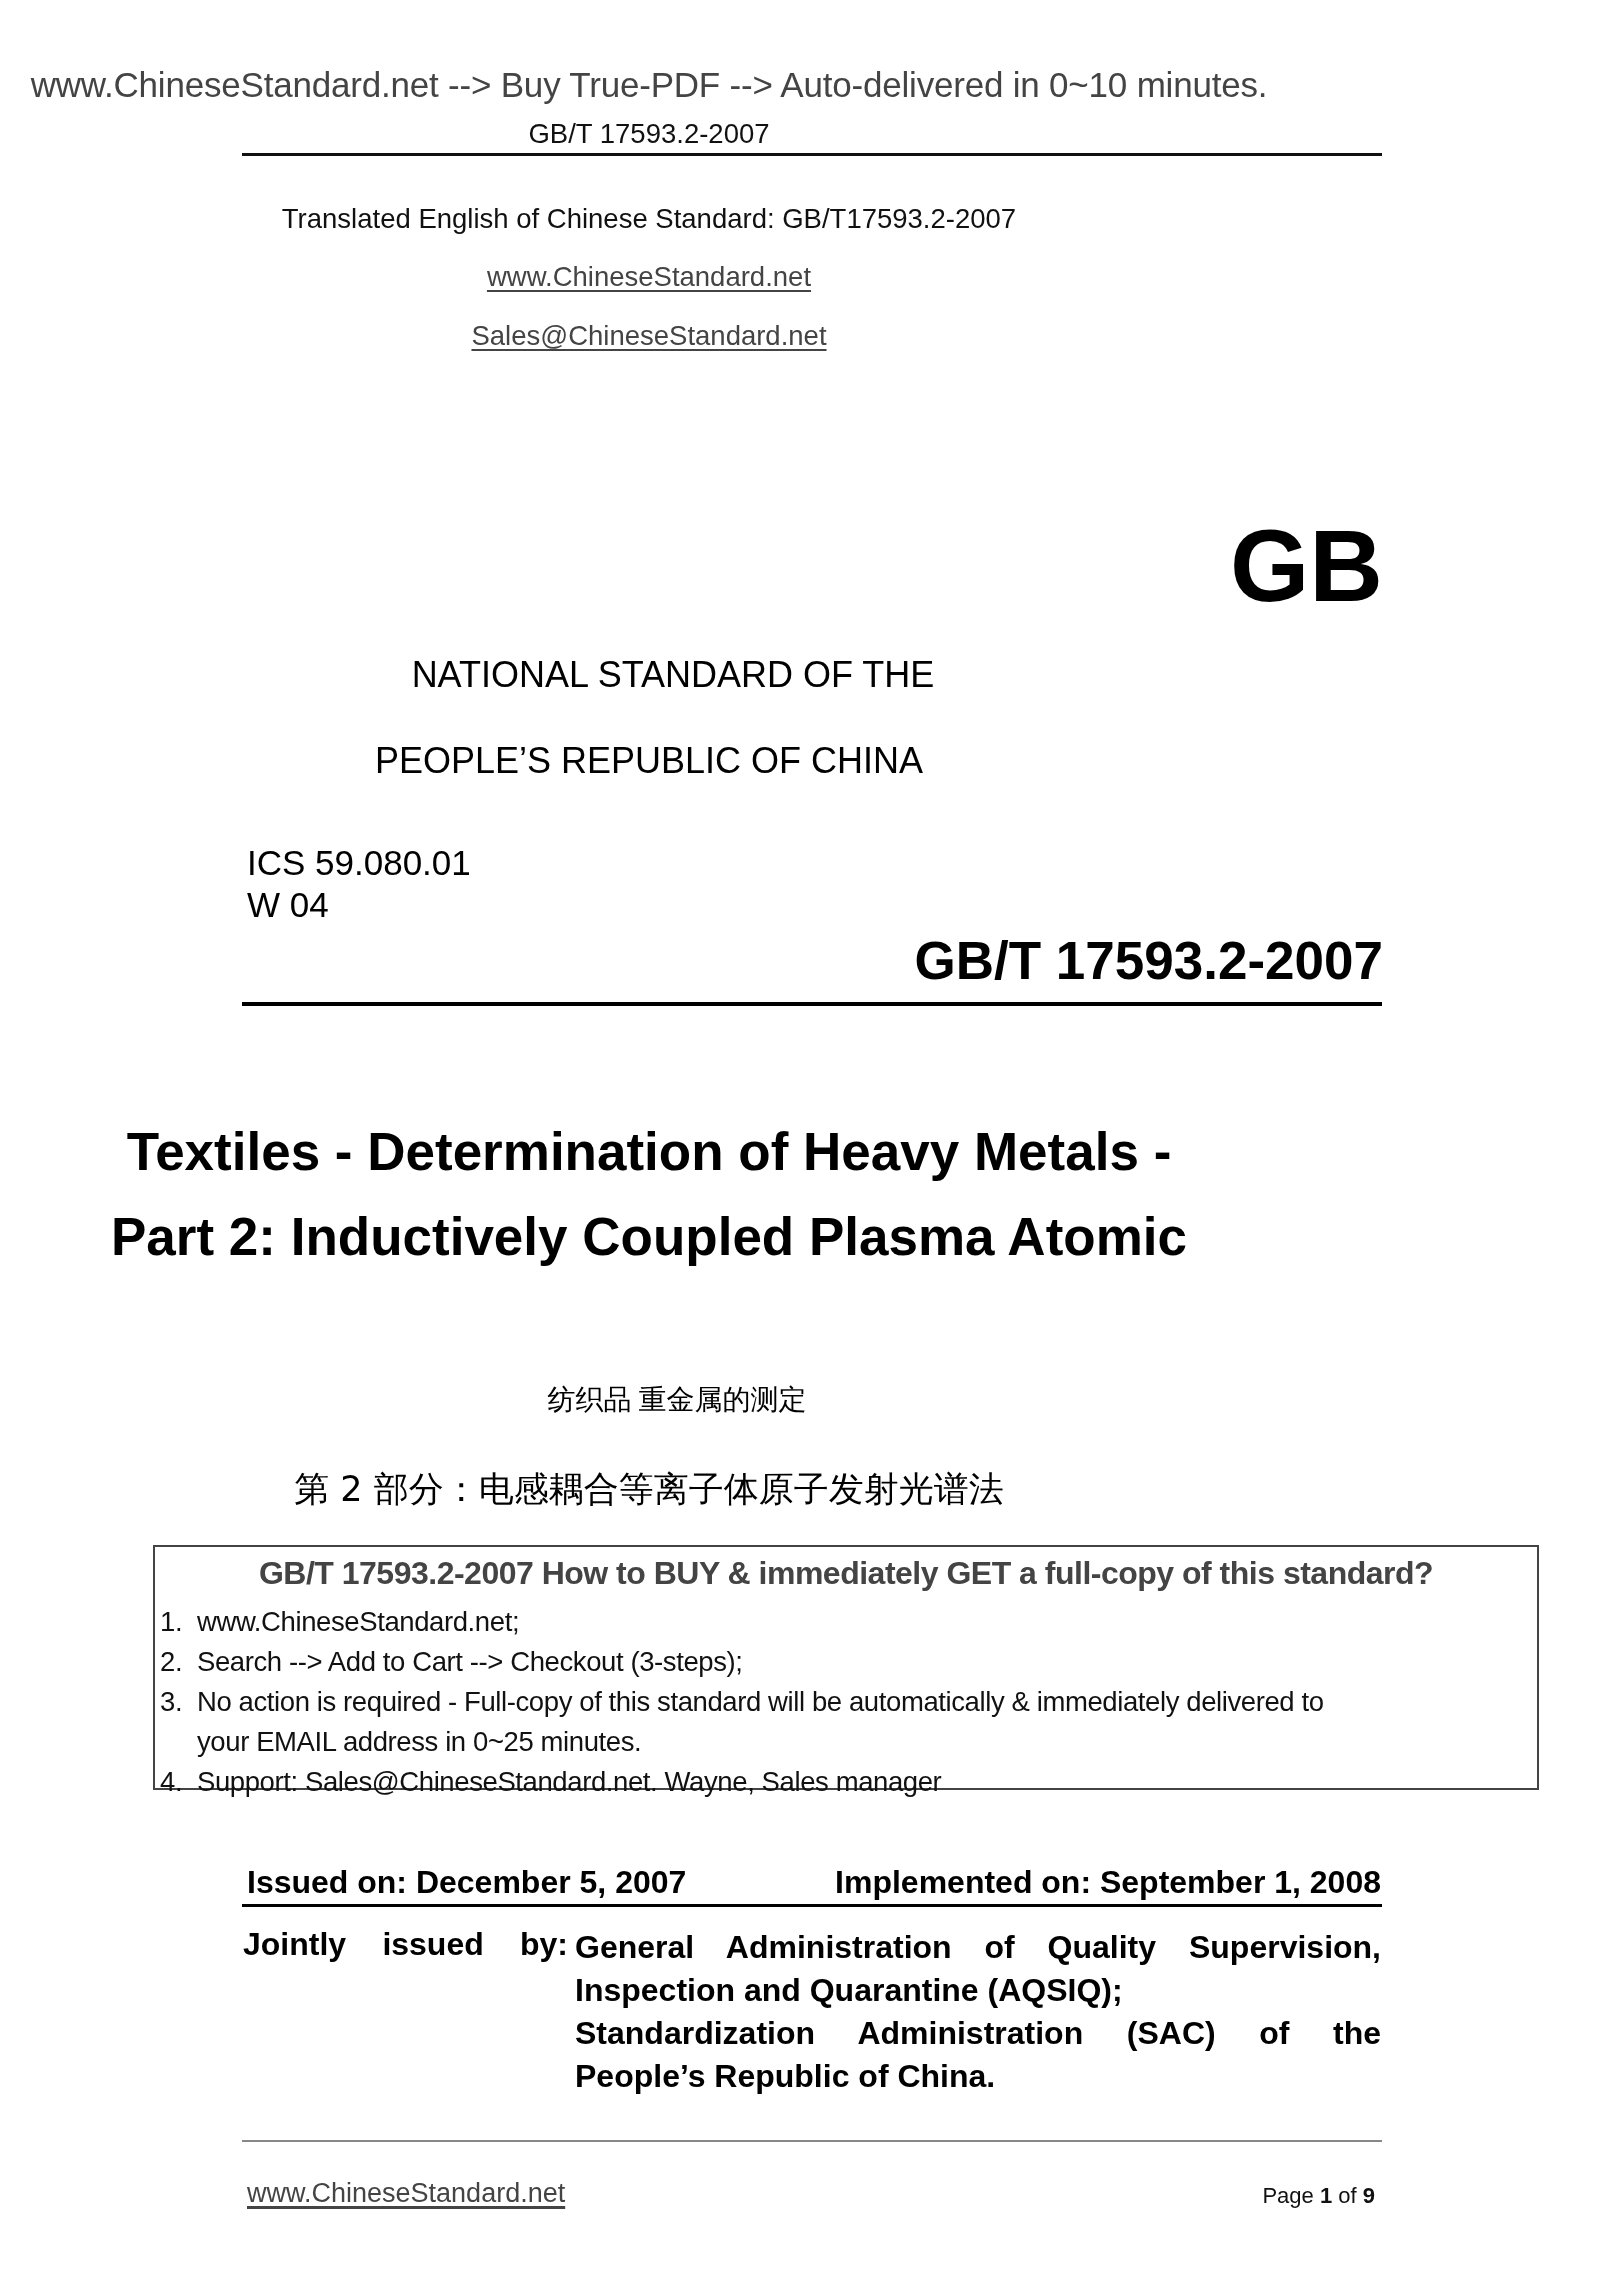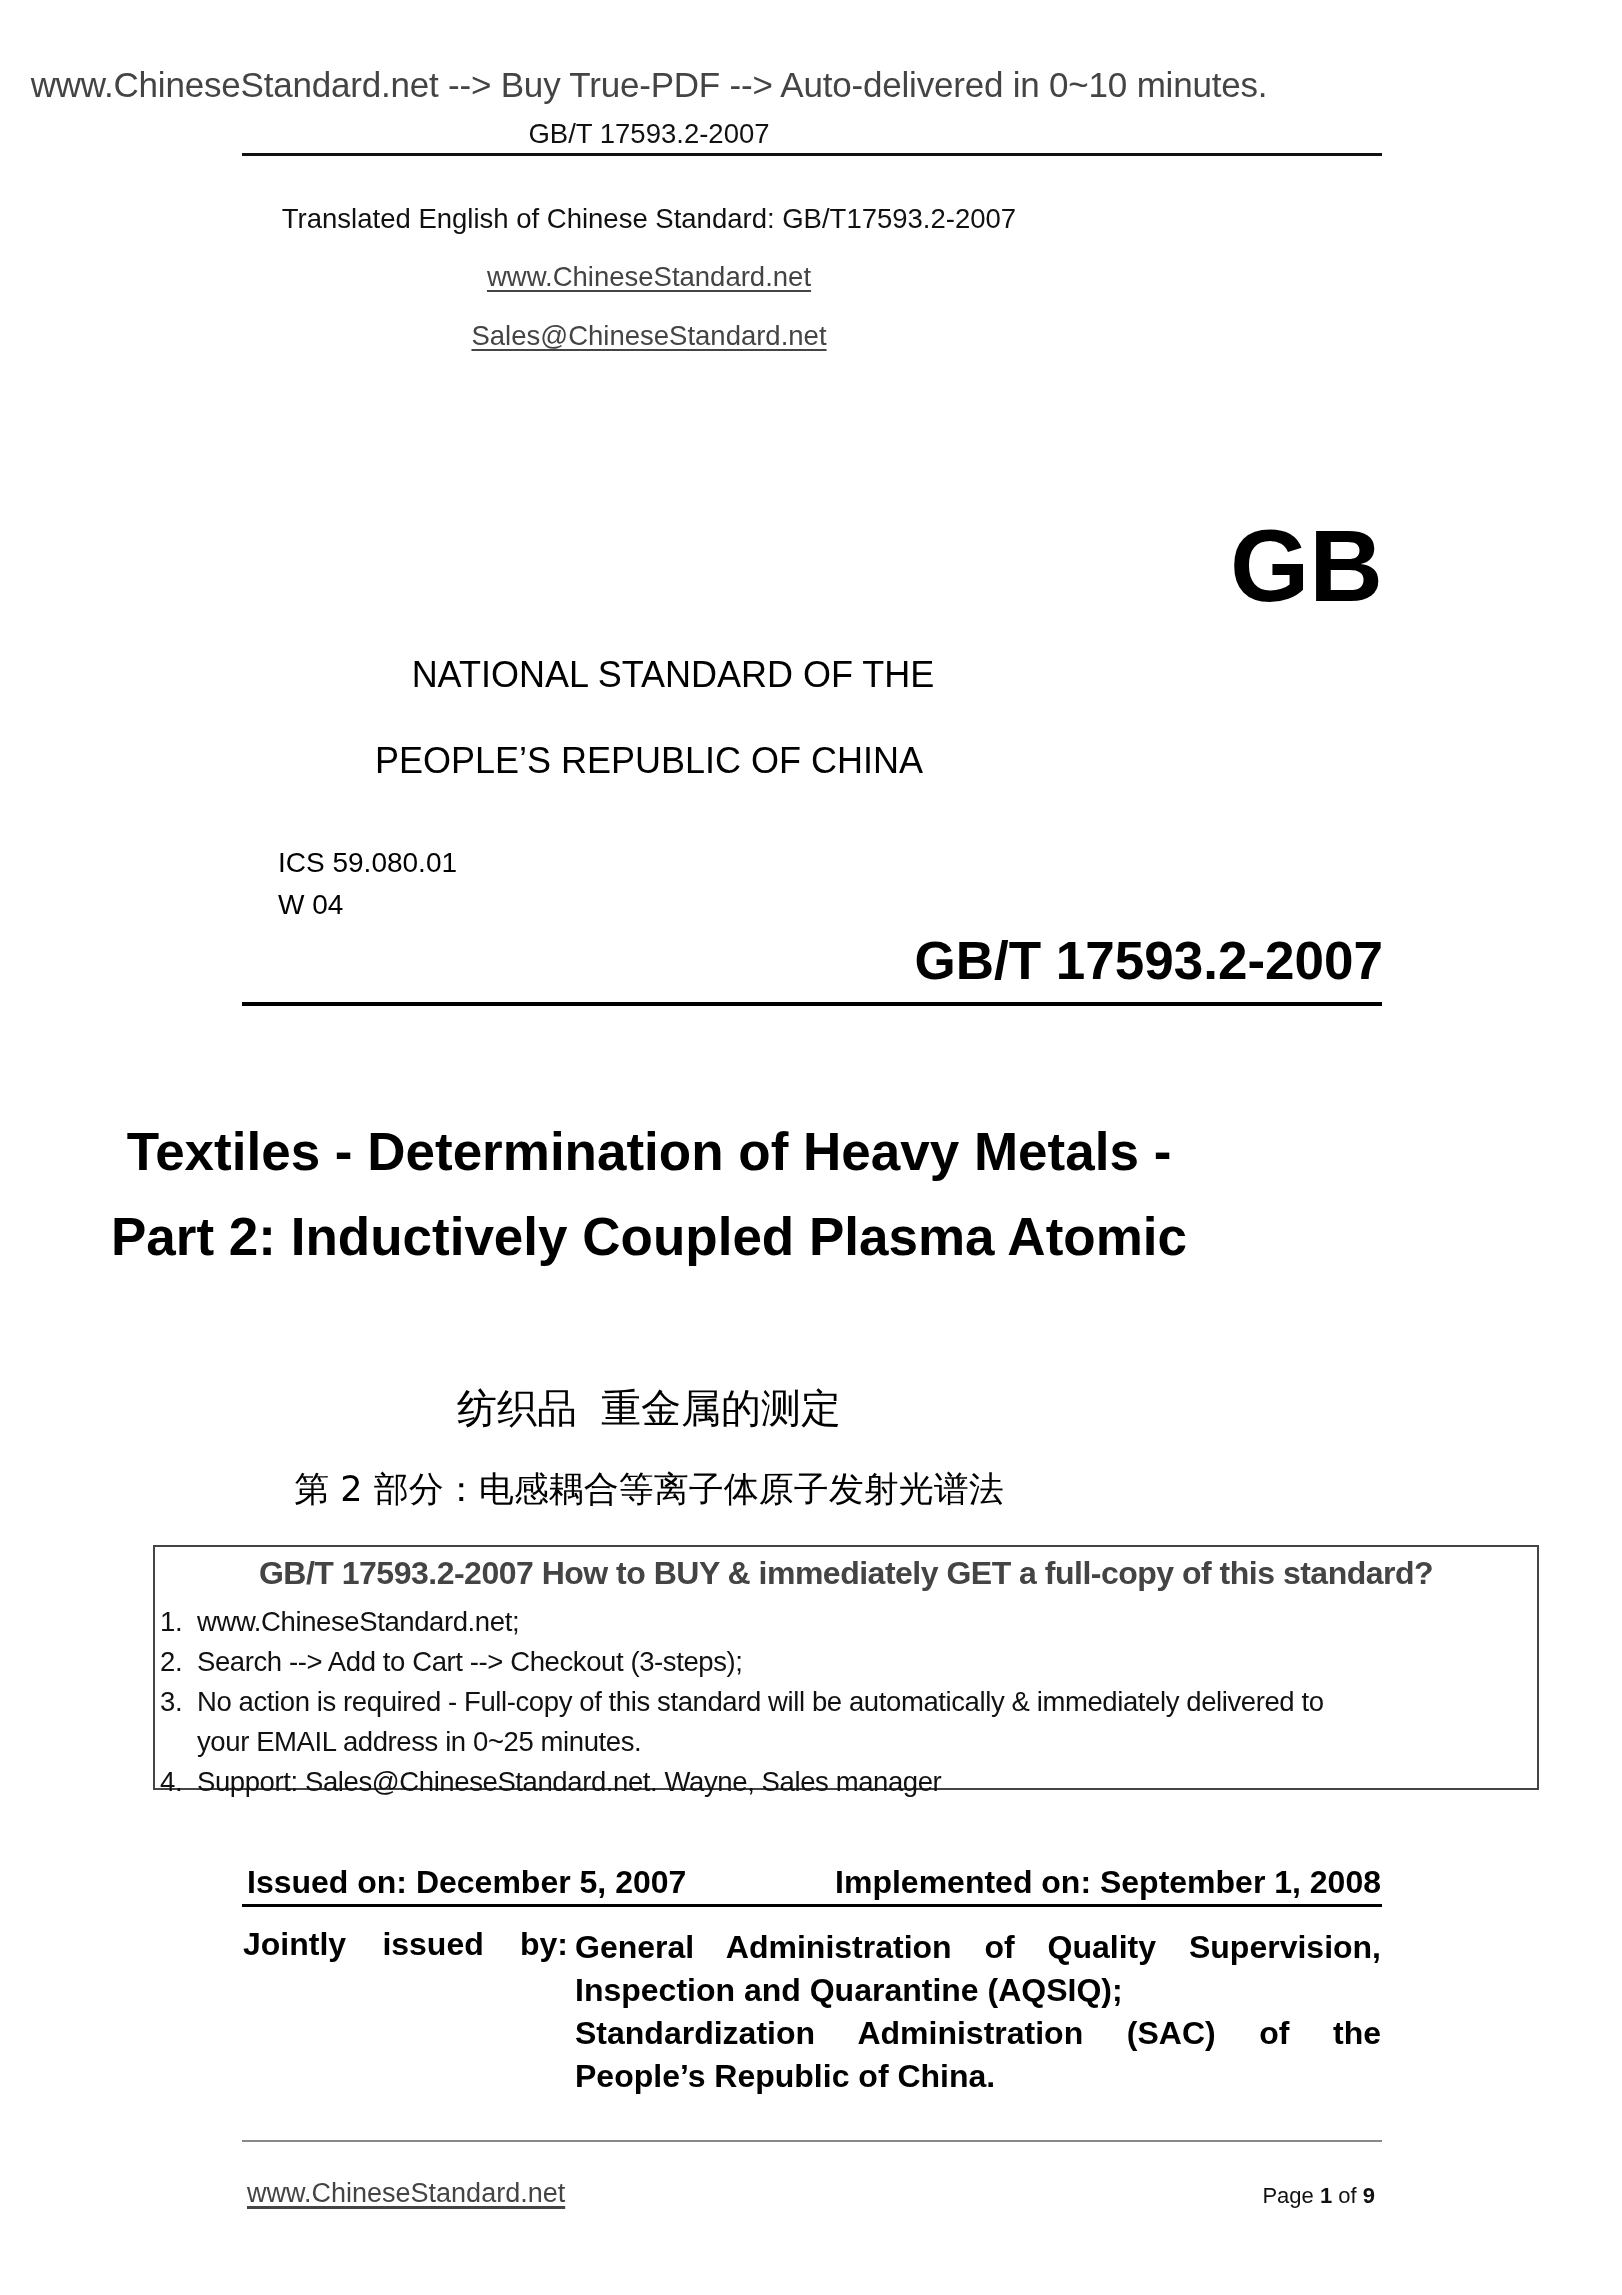--- a/index.html
+++ b/index.html
@@ -9,25 +9,25 @@
   .banner { top: 65px; font-size: 35px; color: #444444; letter-spacing: -0.2px; }
   .hdr-code { top: 118px; font-size: 27.5px; color: #111; }
   .rule-top { left: 242px; width: 1140px; top: 153px; height: 2.5px; background: #111; }
   .translated { top: 203px; font-size: 27.5px; color: #111; }
   .link { font-size: 27.5px; color: #444; text-decoration: underline; text-underline-offset: 4.2px; text-decoration-thickness: 1.7px; }
   .www { top: 261px; }
   .sales { top: 320px; }
   .gb-big { right: 240px; top: 515px; font-size: 102px; font-weight: bold; line-height: 1; }
   .nat { top: 654px; font-size: 36px; padding-left: 24px; }
   .prc { top: 740px; font-size: 36px; }
-  .ics { left: 247px; top: 842px; font-size: 28px; line-height: 42px; margin-left: 31px; }
+  .ics { left: 247px; top: 842px; font-size: 35px; line-height: 42px; }
   .gbt-big { right: 240px; top: 934px; font-size: 53px; font-weight: bold; line-height: 1; }
   .rule-title { left: 242px; width: 1140px; top: 1002px; height: 4.2px; background: #000; }
   .title { top: 1109px; font-size: 53px; font-weight: bold; line-height: 85px; text-align: center; }
-  .cn1 { top: 1381px; font-size: 40px; font-family: Liberation Mono, monospace; }
+  .cn1 { top: 1381px; font-size: 28px; font-family: Liberation Serif, serif; margin-left: 28px; }
   .cn2 { top: 1466px; font-size: 35px; font-family: "DejaVu Sans", sans-serif; }
   .buybox { left: 153px; top: 1545px; width: 1382px; height: 241px; border: 2.5px solid #444; box-sizing: content-box; }
   .buy-title { position: absolute; left: 0; width: 100%; top: 8.3px; text-align: center; font-size: 32px; font-weight: bold; color: #444; letter-spacing: -0.5px; }
   .buy-list { position: absolute; left: 5px; top: 55px; margin: 0; padding: 0; list-style: none; font-size: 27.5px; color: #111; letter-spacing: -0.4px; }
   .buy-list li { position: relative; padding-left: 37px; line-height: 40px; }
   .buy-list li .num { position: absolute; left: 0; top: 0; }
   .buy-list li .cont { display: block; line-height: 40px; }
   .issued { left: 247px; top: 1864px; font-size: 32px; font-weight: bold; }
   .implemented { right: 242px; top: 1864px; font-size: 32px; font-weight: bold; }
   .rule-issued { left: 242px; width: 1140px; top: 1904px; height: 3.3px; background: #000; }

